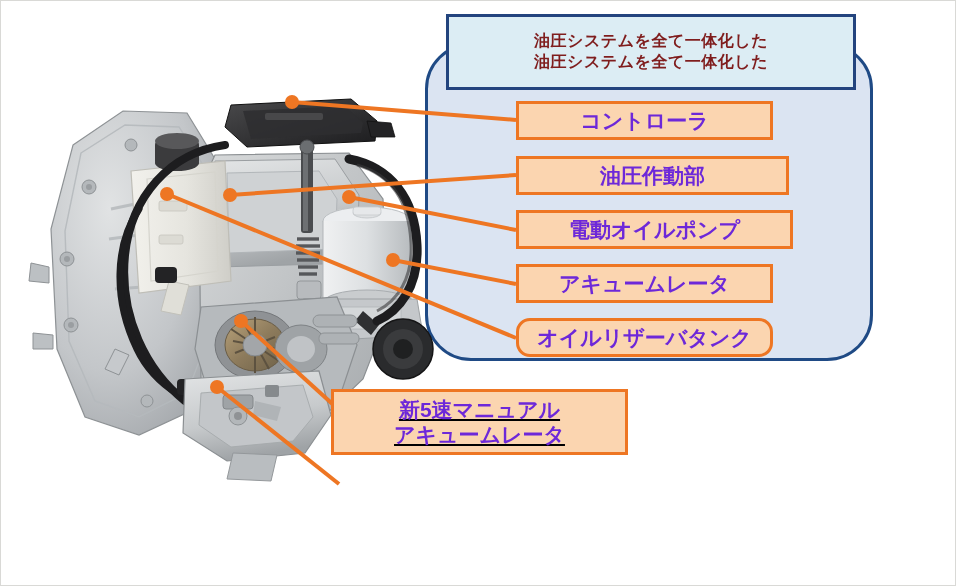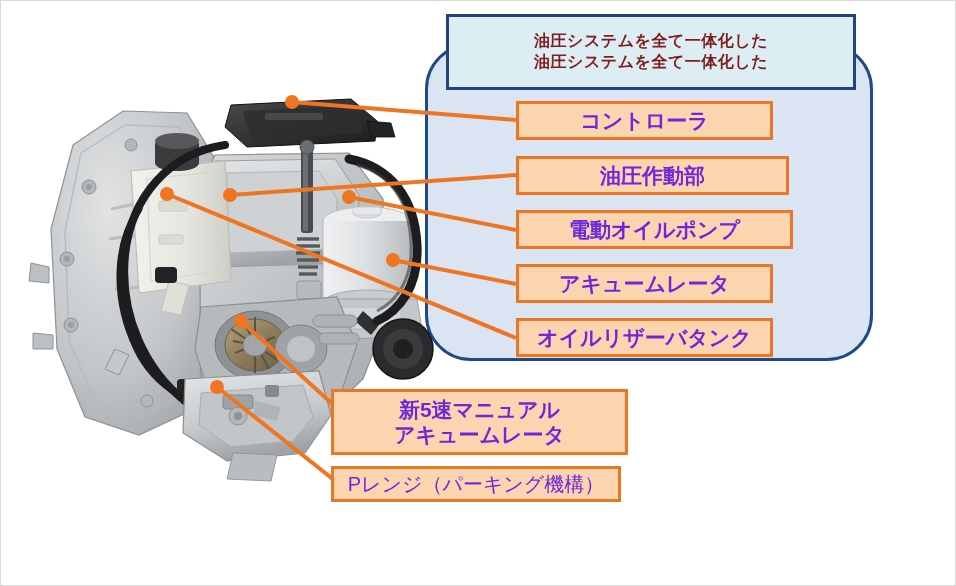--- a/index.html
+++ b/index.html
@@ -287,26 +287,23 @@
   </div>
 
   <div class="label-box" style="left:515px; top:209px; width:277px; height:39px;">
     <span class="label-text">電動オイルポンプ</span>
   </div>
 
   <div class="label-box" style="left:515px; top:263px; width:257px; height:39px;">
     <span class="label-text">アキュームレータ</span>
   </div>
 
-  <div class="label-box" style="left:515px; top:317px; width:257px; height:39px;">
+  <div class="label-box" style="left:515px; top:317px; width:257px; height:39px;border-radius:14px;">
     <span class="label-text">オイルリザーバタンク</span>
   </div>
 
-  <div class="label-box" style="left:330px; top:388px; width:297px; height:66px;">
+  <div class="label-box" style="left:330px; top:388px; width:297px; height:66px;text-decoration:underline;">
     <span class="label-text">新5速マニュアル</span>
     <span class="label-text">アキュームレータ</span>
   </div>
 
-  <div class="label-box" style="left:330px; top:465px; width:290px; height:36px;">
-    <span class="label-text plain">Pレンジ（パーキング機構）</span>
-  </div>
 
 </div>
 
 </body></html>

